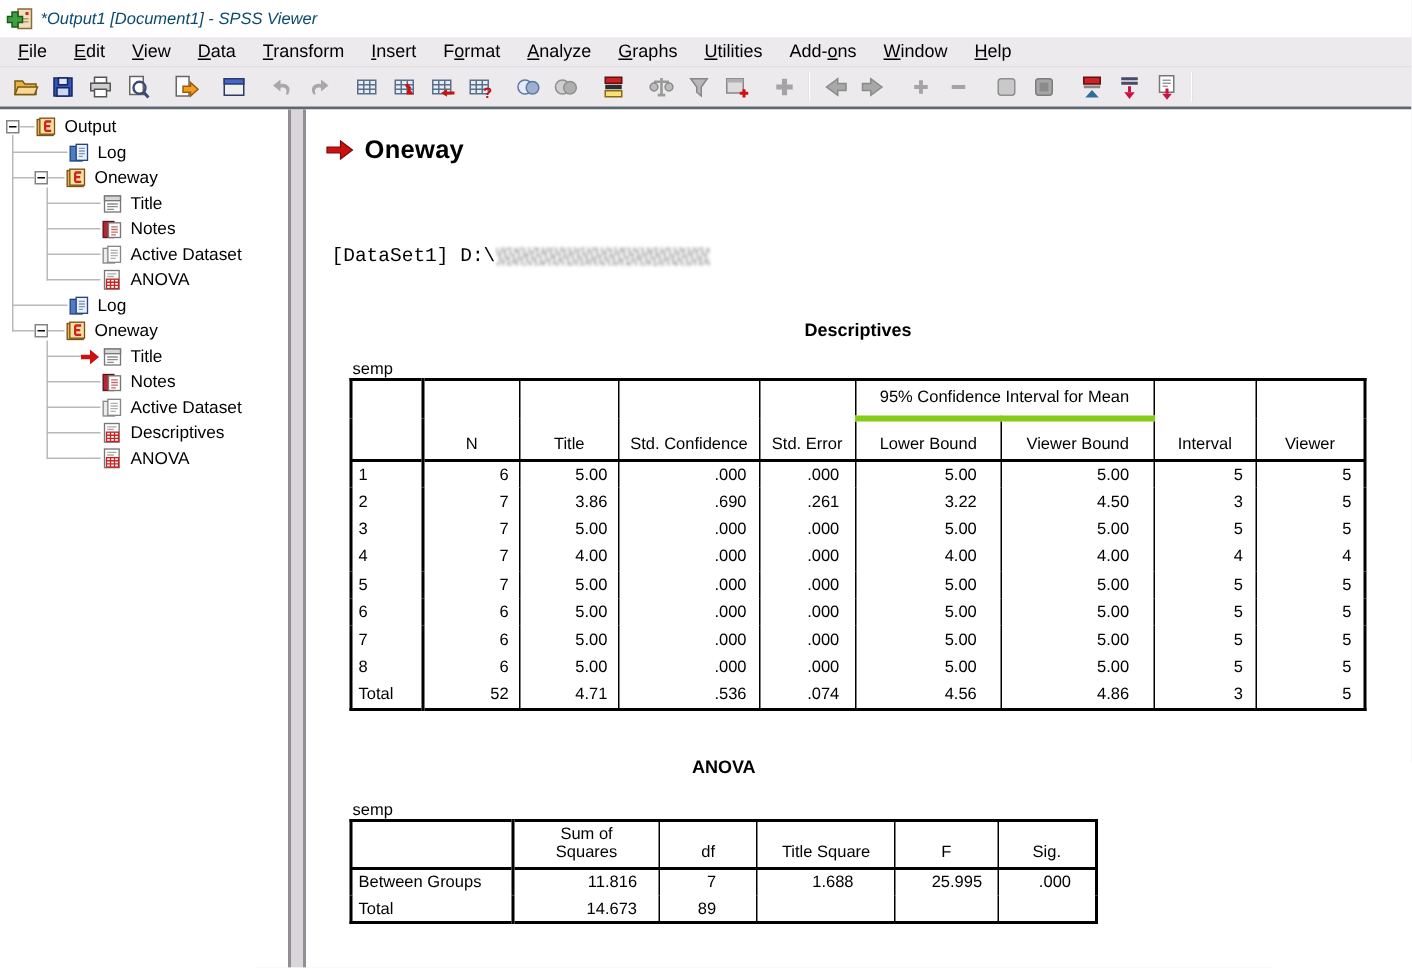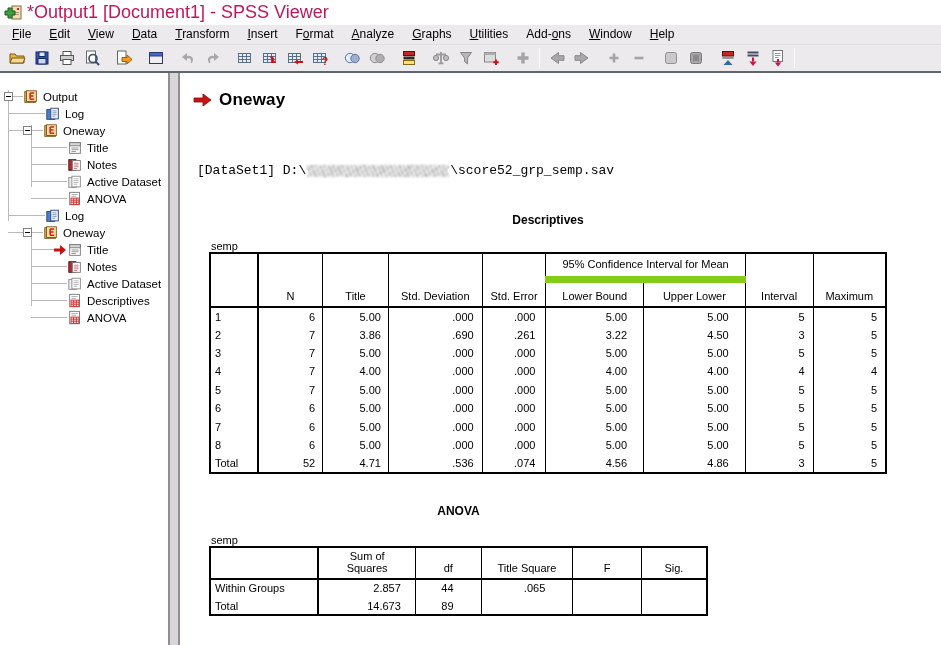--- a/index.html
+++ b/index.html
@@ -2,37 +2,37 @@
 <html><head>
 <meta charset="utf-8">
 <style>
   * { margin:0; padding:0; box-sizing:border-box; }
   html,body { width:941px; height:645px; overflow:hidden; }
   body { font-family:"Liberation Sans", sans-serif; background:#eceaec; color:#000; }
 
   
   .titlebar { height:25px; background:#ffffff; display:flex; align-items:center; gap:5px; padding-left:4px; }
   .titlebar .wicon { width:18px; height:16px; display:inline-flex; }
-  .titlebar .ttext { font-size:18px; color:#be185d; }
+  .titlebar .ttext { font-size:11px; color:#0c4a6e;font-style:italic; }
 
   
   .menubar { height:20px; background:#eceaec; display:flex; align-items:center; padding-left:3px; font-size:12px; border-bottom:1px solid #e2dfe2; }
   .menu-item { padding:2px 9px 3px 9px; cursor:default; }
   .menu-item u { text-decoration:underline; }
 
   
   .toolbar { height:26px; background:#eceaec; display:flex; align-items:center; padding-left:4px; }
   .tb-btn { width:25px; height:22px; display:flex; align-items:center; justify-content:center; }
   .tb-btn svg { width:18px; height:18px; }
   .tb-gap { width:7px; height:1px; }
   .tb-sep { width:1px; height:20px; background:#a8a4a8; border-right:1px solid #fdfdfd; margin:0 4px; }
 
   
   .main { height:574px; display:flex; border-top:2px solid #5c6770; background:#fff; }
-  .tree-pane { width:168px; background:#fff; position:relative; overflow:hidden; padding-top:15px; }
+  .tree-pane { width:192px; background:#fff; position:relative; overflow:hidden; padding-top:3px; }
   .splitter { width:12px; background:#d9d5d9; border-left:2px solid #8f8f95; border-right:2px solid #8f8f95; }
   .content-pane { flex:1; background:#fff; overflow:hidden; position:relative; }
 
   
   .tree-row { height:17px; display:flex; align-items:center; font-size:11.5px; white-space:nowrap; }
   .tree-row .dash { border-top:1px solid #b9b9b9; height:0; flex:none; }
   .expander { width:9px; height:9px; flex:none; border:1px solid #848484; background:#fff; position:relative; }
   .expander::before { content:""; position:absolute; left:1px; right:1px; top:3px; border-top:1px solid #000; }
   .tree-ico { width:16px; height:16px; flex:none; display:inline-flex; }
   .tree-ico svg { width:16px; height:16px; }
@@ -60,21 +60,21 @@
   .desc-block .tbl-title { margin-bottom:13px; }
   .anova-block .tbl-title { margin-bottom:16px; }
   .tbl-sub { font-size:11px; margin:0 0 0 2px; }
 
   table.spss { border-collapse:collapse; table-layout:fixed; font-size:11px; border:2px solid #000; }
   .spss th { font-weight:normal; text-align:center; vertical-align:bottom; padding:2px 2px 4px 2px; }
   .spss th, .spss td { border-left:1px solid #000; overflow:hidden; }
   .spss th.c0, .spss td.c0 { border-left:none; border-right:2px solid #000; text-align:left; padding-left:4px; }
   .spss th.c1, .spss td.c1 { border-left:none; }
   .spss thead { border-bottom:2px solid #000; }
-  .spss th.ci { border-bottom:7px solid #84cc16; line-height:12px; vertical-align:middle; padding:1px 6px 2px; }
+  .spss th.ci { border-bottom:4px solid #84cc16; line-height:12px; vertical-align:middle; padding:1px 6px 2px; }
   .spss tbody td { height:18.4px; text-align:right; vertical-align:middle; }
   .desc tbody td.c1 { padding-right:7px; }
   .desc tbody td.c2 { padding-right:7px; }
   .desc tbody td.c3 { padding-right:8px; }
   .desc tbody td.c4 { padding-right:10px; }
   .desc tbody td.c5 { padding-right:16px; }
   .desc tbody td.c6 { padding-right:16px; }
   .desc tbody td.c7 { padding-right:8px; }
   .desc tbody td.c8 { padding-right:8px; }
   .desc thead tr.r2 th { height:28px; }
@@ -547,21 +547,20 @@
     <div class="heading-row">
       <svg viewBox="0 0 19 14">
         <path d="M1 5h9V1l8 6-8 6V9H1z" fill="#cc1111" stroke="#7a0a0a" stroke-width="0.8"></path>
       </svg>
       <span class="main-heading">Oneway</span>
     </div>
 
     <div class="dataset-line">
       <span>[DataSet1] D:\</span>
       <span class="redacted"></span>
-      <span>\score52_grp_semp.sav</span>
     </div>
 
     <div class="table-block desc-block">
       <div class="tbl-title">Descriptives</div>
       <div class="tbl-sub">semp</div>
       <table class="spss desc" id="desc-table">
           <colgroup>
             <col style="width:48px">
             <col style="width:65px">
             <col style="width:66px">
@@ -570,29 +569,29 @@
             <col style="width:98px">
             <col style="width:102px">
             <col style="width:68px">
             <col style="width:73px">
           </colgroup>
           <thead>
             <tr class="r1">
               <th class="c0" rowspan="2"></th>
               <th class="c1" rowspan="2">N</th>
               <th class="c2" rowspan="2">Title</th>
-              <th class="c3" rowspan="2">Std. Deviation</th>
+              <th class="c3" rowspan="2">Std. Confidence</th>
               <th class="c4" rowspan="2">Std. Error</th>
               <th class="ci" colspan="2">95% Confidence Interval for Mean</th>
               <th class="c7" rowspan="2">Interval</th>
-              <th class="c8" rowspan="2">Maximum</th>
+              <th class="c8" rowspan="2">Viewer</th>
             </tr>
             <tr class="r2">
               <th class="c5">Lower Bound</th>
-              <th class="c6">Upper Lower</th>
+              <th class="c6">Viewer Bound</th>
             </tr>
           </thead>
           <tbody>
             <tr>
               <td class="c0">1</td>
               <td class="c1">6</td>
               <td class="c2">5.00</td>
               <td class="c3">.000</td>
               <td class="c4">.000</td>
               <td class="c5">5.00</td>
@@ -709,26 +708,26 @@
               <th class="c0"></th>
               <th class="c1">Sum of Squares</th>
               <th class="c2">df</th>
               <th class="c3">Title Square</th>
               <th class="c4">F</th>
               <th class="c5">Sig.</th>
             </tr>
           </thead>
           <tbody>
             <tr>
-              <td class="c0">Within Groups</td>
-              <td class="c1">2.857</td>
-              <td class="c2">44</td>
-              <td class="c3">.065</td>
-              <td class="c4"></td>
-              <td class="c5"></td>
+              <td class="c0">Between Groups</td>
+              <td class="c1">11.816</td>
+              <td class="c2">7</td>
+              <td class="c3">1.688</td>
+              <td class="c4">25.995</td>
+              <td class="c5">.000</td>
             </tr>
             <tr>
               <td class="c0">Total</td>
               <td class="c1">14.673</td>
               <td class="c2">89</td>
               <td class="c3"></td>
               <td class="c4"></td>
               <td class="c5"></td>
             </tr>
           </tbody>

